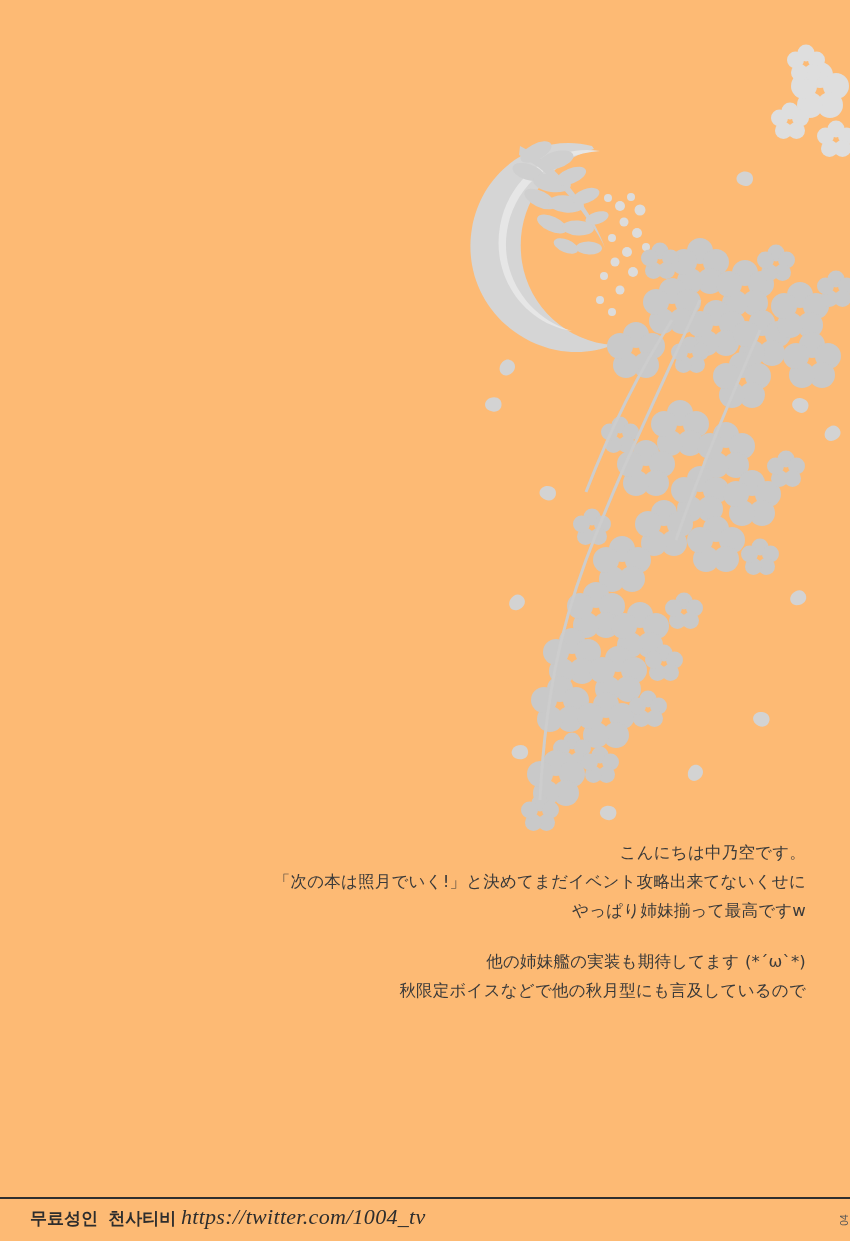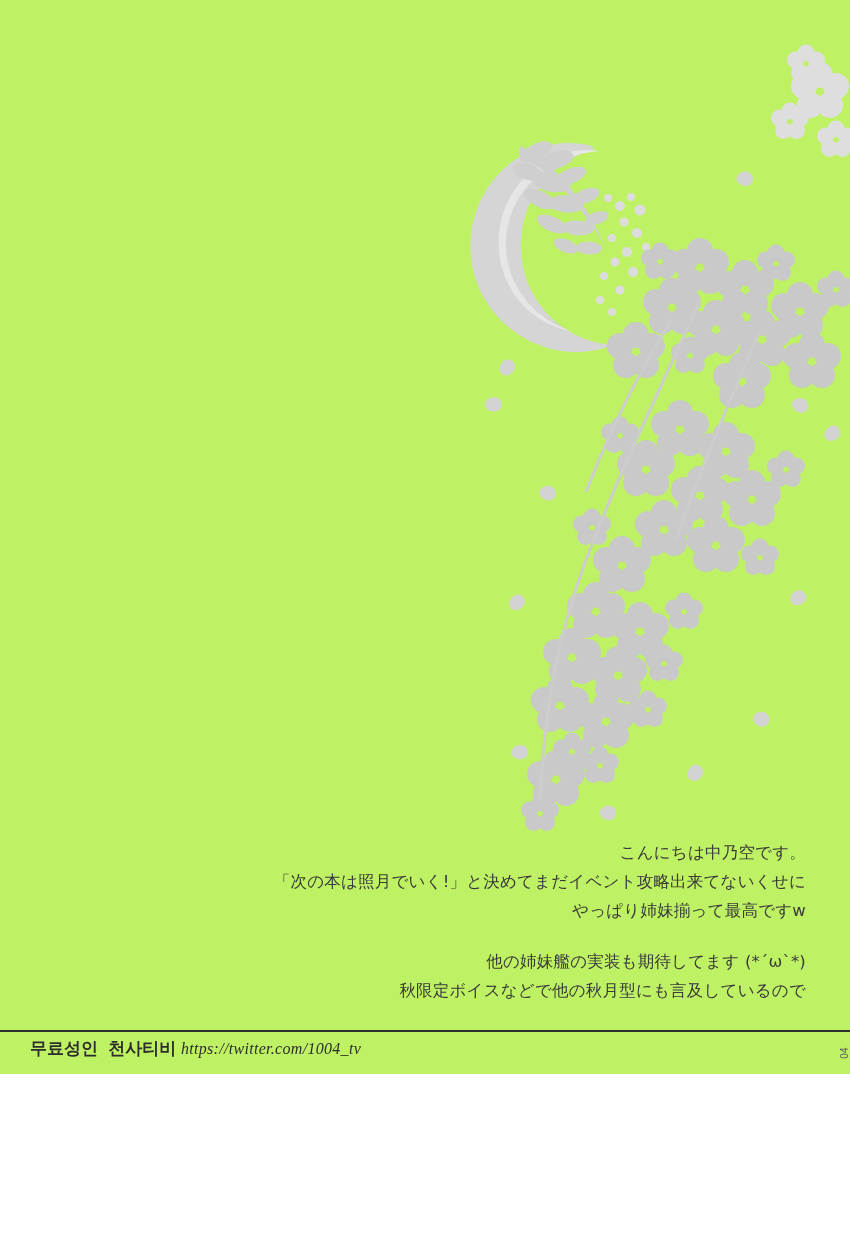--- a/index.html
+++ b/index.html
@@ -3,22 +3,22 @@
 <meta charset="utf-8">
 <style>
   html, body {
     margin: 0;
     padding: 0;
     background: #ffffff;
   }
   .page {
     position: relative;
     width: 850px;
-    height: 1074px;
-    background: #bef264;
+    height: 1241px;
+    background: #fdba74;
     overflow: hidden;
     font-family: "Liberation Sans", sans-serif;
   }
 
   
   .art-layer {
     position: absolute;
     inset: 0;
     pointer-events: none;
   }
@@ -76,21 +76,21 @@
     color: #2d2d2d;
     white-space: nowrap;
   }
   .footer-credit .kr {
     font-family: Liberation Mono, monospace;
     font-weight: bold;
   }
   .footer-credit .url {
     font-family: "Liberation Serif", serif;
     font-style: italic;
-    font-size: 16px;
+    font-size: 22px;
     letter-spacing: 0.3px;
   }
   .page-number {
     position: absolute;
     right: 6px;
     top: 12px;
     font-size: 10px;
     color: #555;
     font-family: "Liberation Sans", sans-serif;
     transform: rotate(-90deg);

